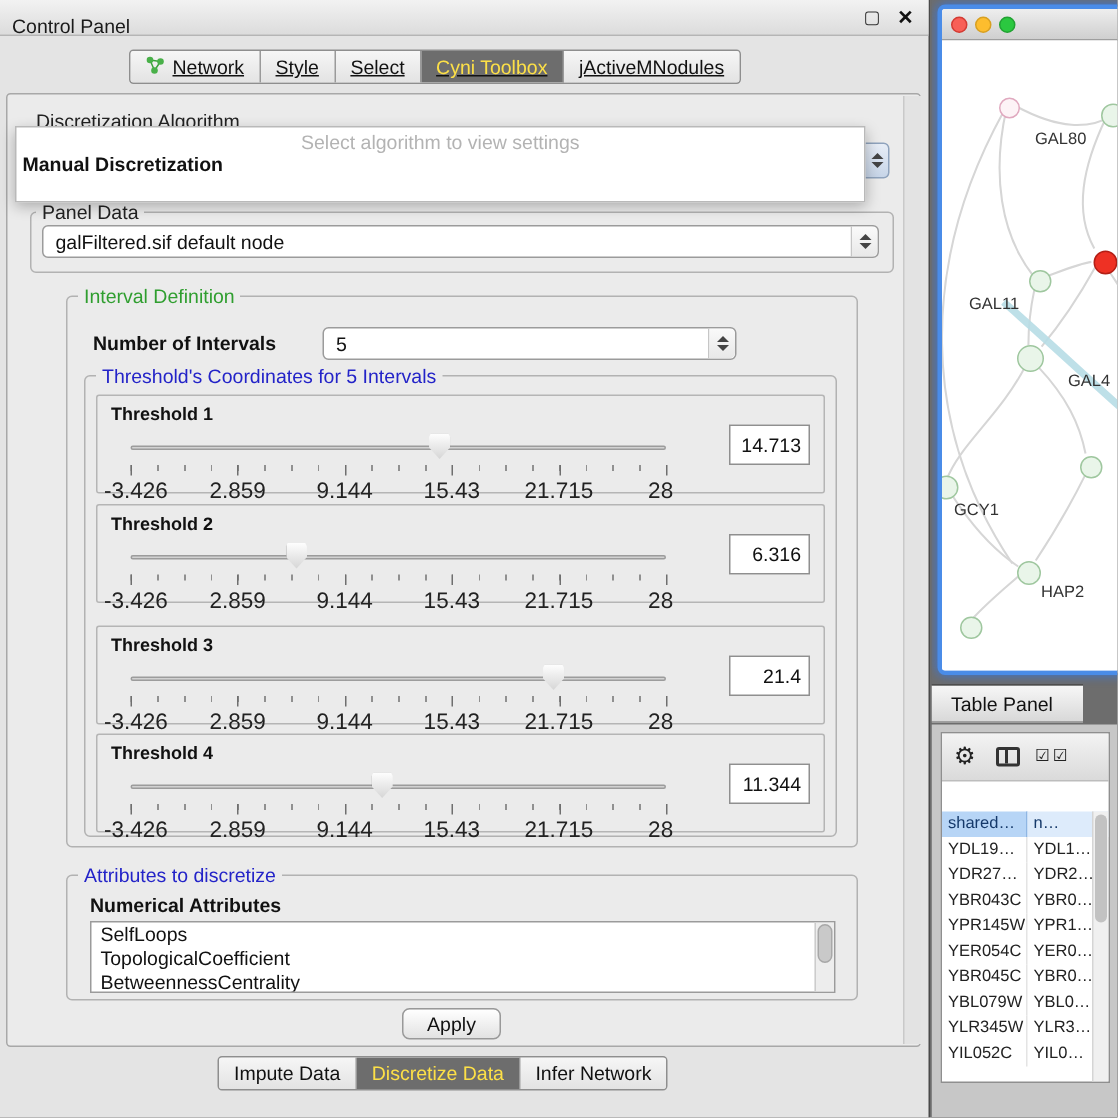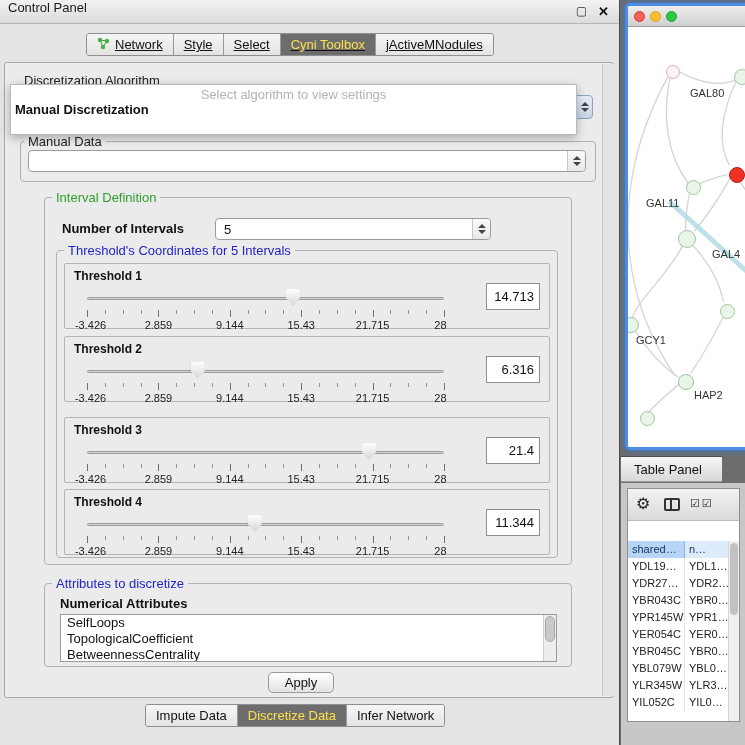--- a/index.html
+++ b/index.html
@@ -2,21 +2,21 @@
 <html><head>
 <meta charset="utf-8">
 <style>
   * { margin:0; padding:0; box-sizing:border-box; }
   html,body { width:745px; height:745px; overflow:hidden; }
   body { font-family:"Liberation Sans", sans-serif; background:#6d6d6d; position:relative; font-size:13px; color:#111; }
 
   
   .cp-window { position:absolute; left:0; top:0; width:620px; height:745px; background:#e4e4e4; border-right:1px solid #4a4a4a; }
   .cp-titlebar { position:absolute; left:0; top:0; width:100%; height:24px; background:linear-gradient(#f2f2f2,#dcdcdc); border-bottom:1px solid #b5b5b5; }
-  .cp-title { position:absolute; left:8px; top:0; color:#1a1a1a; }
+  .cp-title { position:absolute; left:8px; top:10px; color:#1a1a1a; }
   .cp-float { position:absolute; right:32px; top:4px; font-size:12px; color:#333; cursor:default; }
   .cp-close { position:absolute; right:10px; top:4px; font-size:13px; font-weight:bold; color:#111; cursor:default; }
 
   
   .top-tabs { position:absolute; left:86px; top:33px; height:23px; display:flex; border:1px solid #8e8e8e; border-radius:3px; overflow:hidden; background:#ececec; z-index:5;text-decoration:underline; }
   .tab { padding:3px 10px; color:#111; border-right:1px solid #9a9a9a; display:flex; align-items:center; gap:5px; background:linear-gradient(#f6f6f6,#e3e3e3); white-space:nowrap; }
   .tab:last-child { border-right:none; }
   .tab.selected { background:#6d6d6d; color:#fde047; }
 
   
@@ -60,21 +60,21 @@
   #tp0 { top:263px; } #tp1 { top:336px; } #tp2 { top:417px; } #tp3 { top:489px; }
   .t-label { position:absolute; left:9px; top:5px; font-weight:bold; font-size:12px; }
   .t-value { position:absolute; right:9px; top:19px; width:54px; height:27px; background:#fff; border:1px solid #8f8f8f; text-align:right; line-height:25px; padding-right:5px; }
   .slider { position:absolute; left:22px; right:105px; top:24px; height:40px; }
   .track { position:absolute; left:0; right:0; top:9px; height:3px; background:#d2d2d2; border:1px solid #9c9c9c; border-radius:2px; }
   .handle { position:absolute; top:1px; width:14px; height:17px; background:linear-gradient(#fefefe,#d6d6d6); clip-path:polygon(8% 0,92% 0,100% 14%,100% 55%,50% 100%,0 55%,0 14%); filter:drop-shadow(0 0 1px #777); }
   .ticks { position:absolute; left:0; right:0; top:22px; height:8px; }
   .ticks .minor { position:absolute; left:0; right:0; top:0; height:4px; background:repeating-linear-gradient(to right,#909090 0 1px,transparent 1px 5%); }
   .maj { position:absolute; top:0; width:1px; height:7px; background:#6f6f6f; }
   .m0{left:0}.m1{left:20%}.m2{left:40%}.m3{left:60%}.m4{left:80%}.m5{left:100%}
-  .slabels span { position:absolute; top:31px; transform:translateX(-50%); font-size:11px; color:#222; }
+  .slabels span { position:absolute; top:31px; transform:translateX(-50%); font-size:15px; color:#222; }
   .s0{left:1%}.s1{left:20%}.s2{left:40%}.s3{left:60%}.s4{left:80%}.s5{left:99%}
 
   #g-attrs { left:44px; top:583px; width:528px; height:84px; }
   #lbl-attrs { left:52px; top:576px; }
   #lbl-numattrs { position:absolute; left:60px; top:596px; font-weight:bold; }
   .listbox { position:absolute; left:60px; top:614px; width:497px; height:48px; background:#fff; border:1px solid #9b9b9b; overflow:hidden; }
   .listbox .item { height:16px; line-height:16px; padding-left:6px; white-space:nowrap; }
   .list-scroll { position:absolute; right:0; top:0; bottom:0; width:13px; background:#ededed; border-left:1px solid #ccc; }
   .list-thumb { position:absolute; left:1px; right:1px; top:1px; height:26px; background:#c9c9c9; border:1px solid #a8a8a8; border-radius:5px; }
 
@@ -168,22 +168,23 @@
     <span class="tri-up"></span>
     <span class="tri-down"></span>
   </div>
 
   <div class="popup">
     <div class="popup-header">Select algorithm to view settings</div>
     <div class="popup-item bold">Manual Discretization</div>
   </div>
 
   <div class="group" id="g-tabledata"></div>
-  <div class="group-label" id="lbl-tabledata">Manual Data</div>
+  <div class="group-label" id="lbl-tabledata">Panel Data</div>
   <div class="combo" id="combo-tabledata">
+    <span class="val">galFiltered.sif default node</span>
     <span class="stepper">
         <span class="tri-up"></span>
         <span class="tri-down"></span>
       </span>
   </div>
 
   <div class="group" id="g-interval"></div>
   <div class="group-label g-green" id="lbl-interval">Interval Definition</div>
 
   <div id="lbl-numint">Number of Intervals</div>

